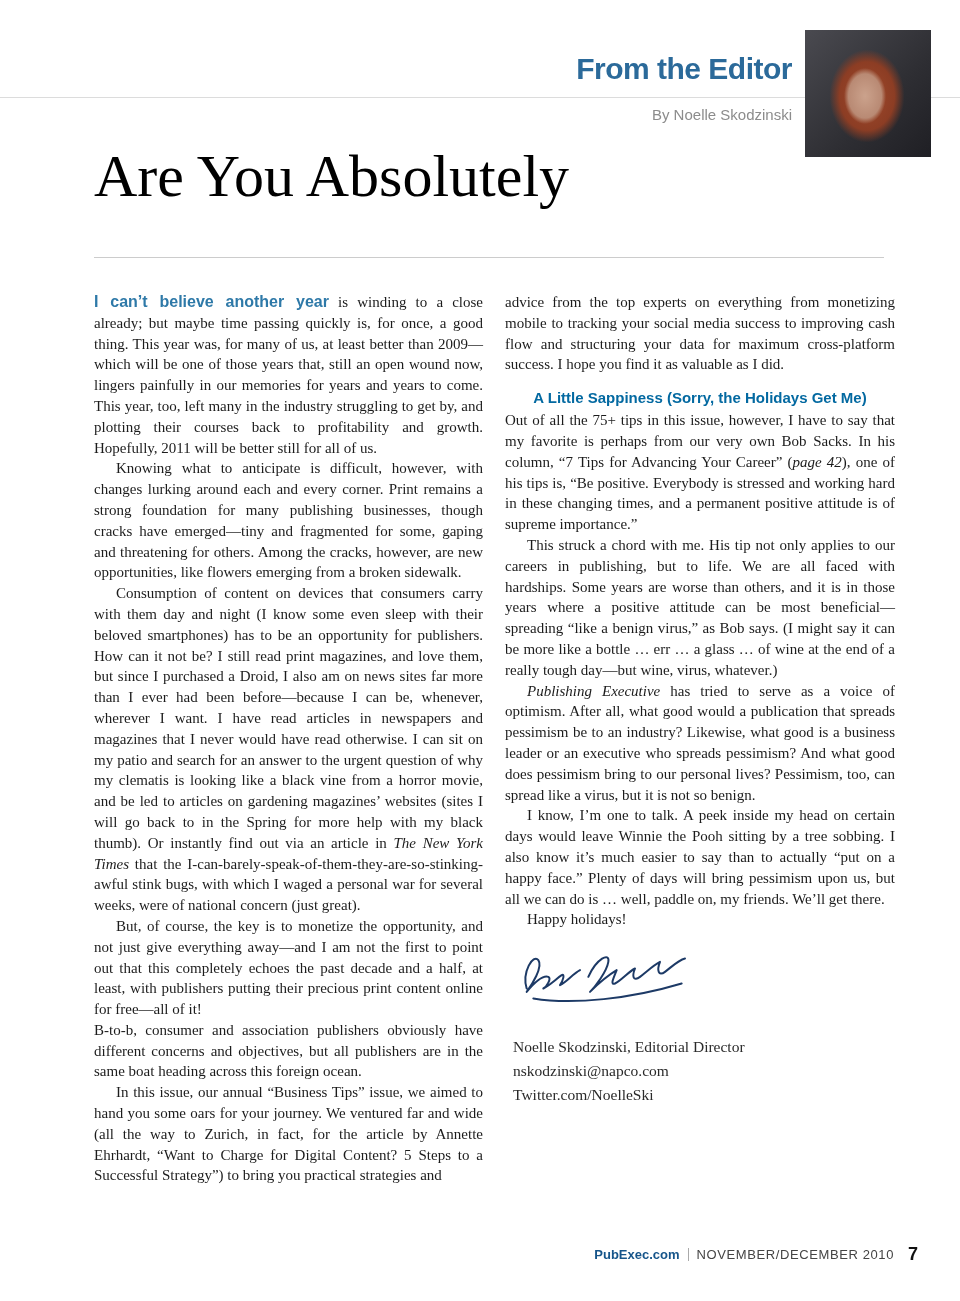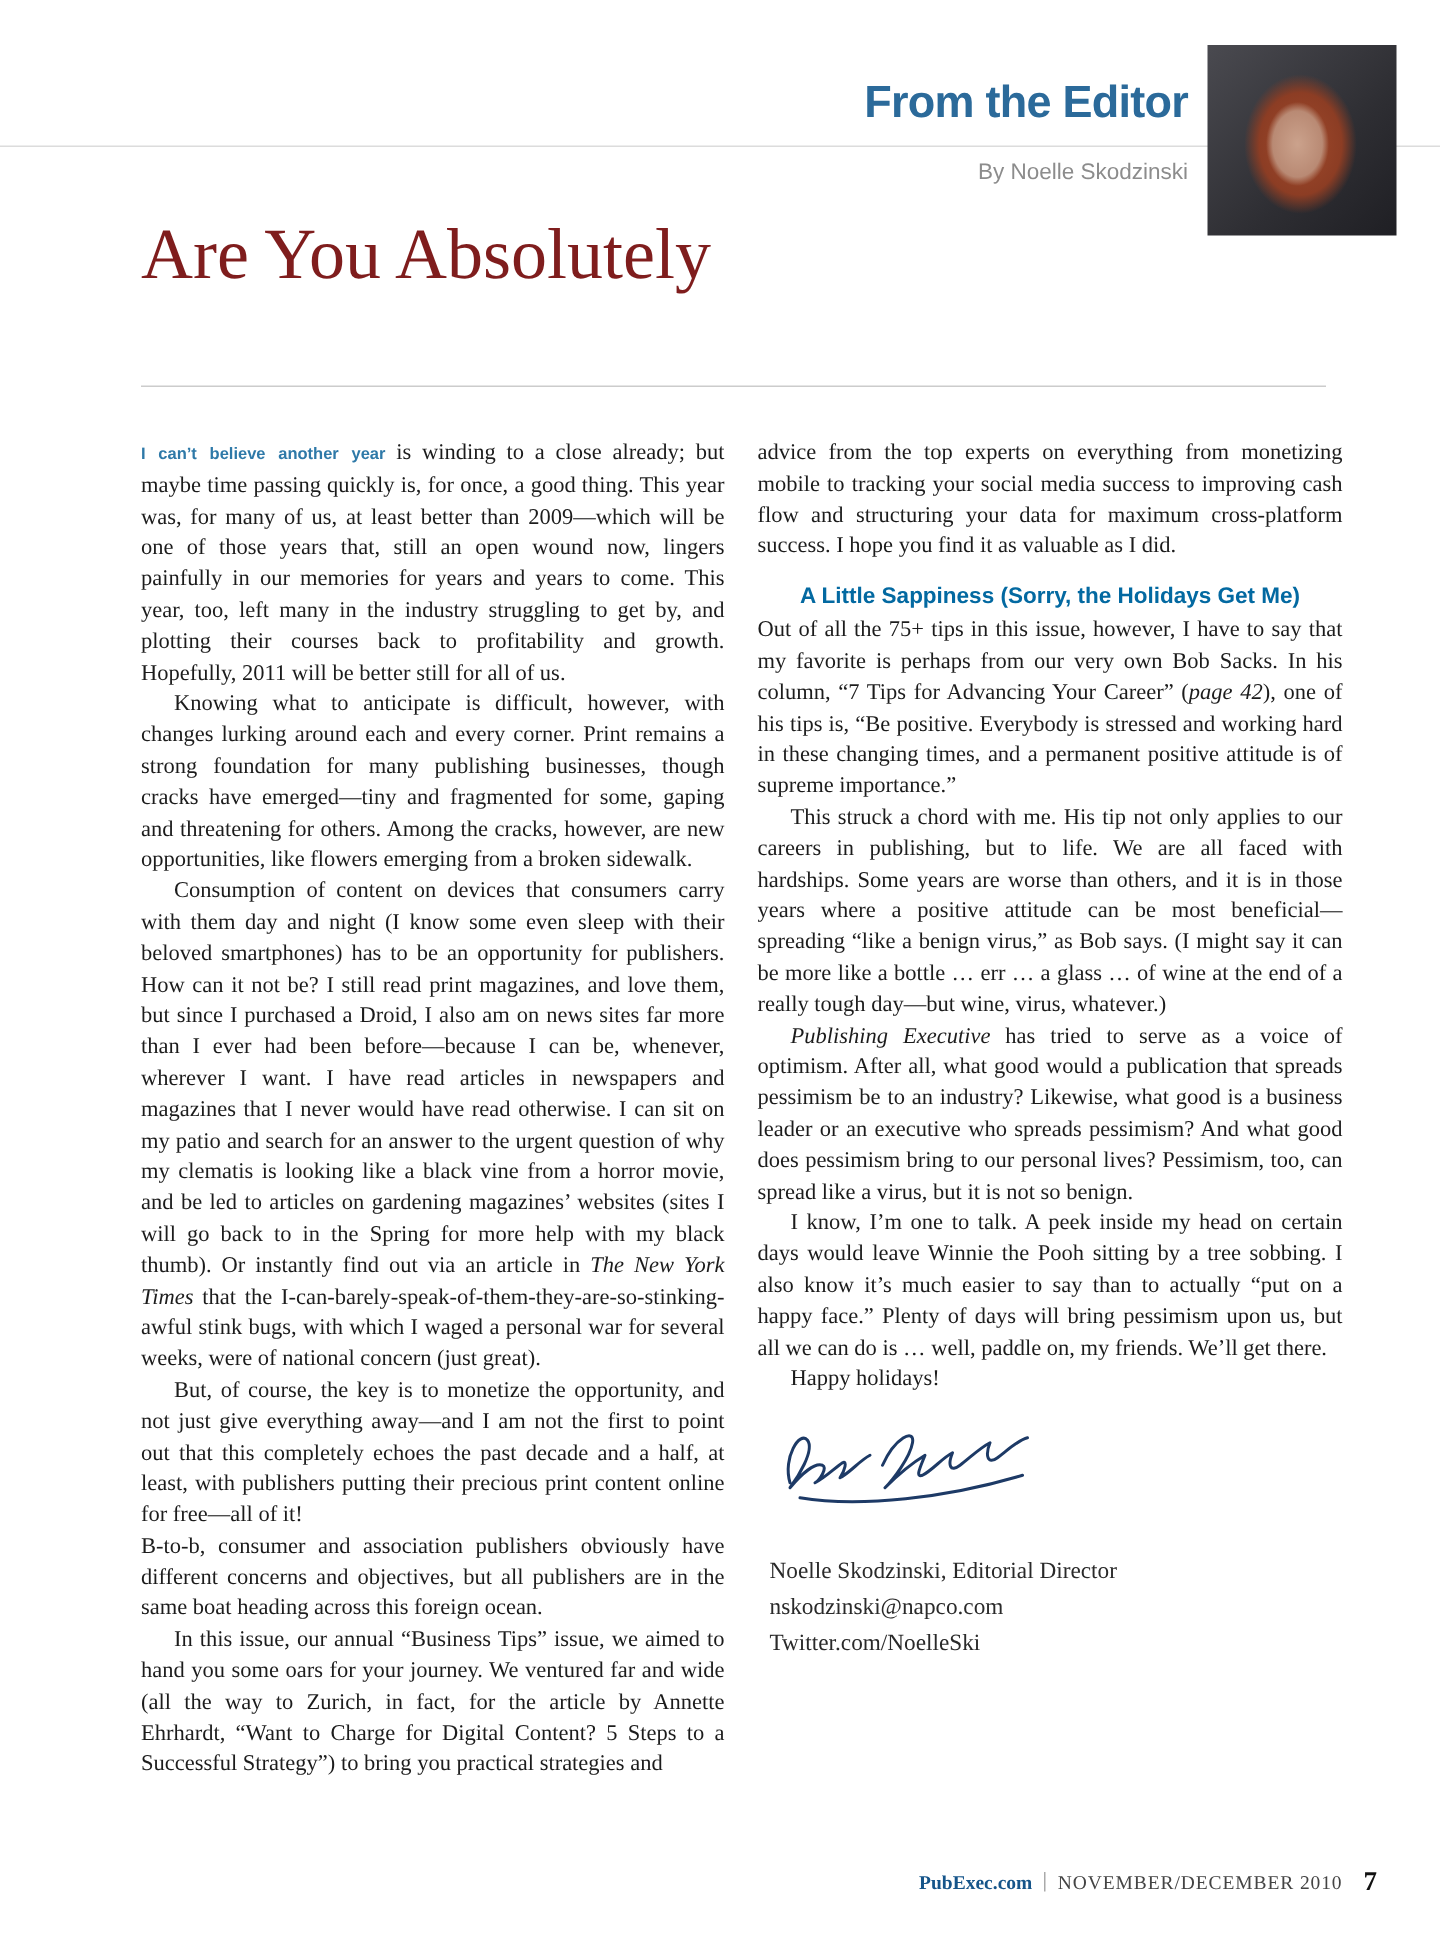--- a/index.html
+++ b/index.html
@@ -25,21 +25,21 @@
   .photo{
     position:absolute;left:805px;top:30px;width:126px;height:127px;
     background:
       radial-gradient(ellipse 30px 40px at 60px 66px, #cba28c 0%, #b98a74 55%, rgba(0,0,0,0) 70%),
       radial-gradient(ellipse 50px 62px at 62px 66px, #a14a2c 0%, #8c3d24 55%, rgba(0,0,0,0) 75%),
       linear-gradient(135deg,#4a4a50 0%,#2e2e33 60%,#1f1f24 100%);
   }
   .headline-1{
     position:absolute;left:94px;top:142px;margin:0;
     font-family:"Liberation Serif",serif;font-weight:400;
-    font-size:48px;color:#7f1d1d;letter-spacing:0;
+    font-size:60px;color:#000000;letter-spacing:0;
     z-index:1;
   }
   .headline-2{
     position:absolute;left:288px;top:168px;margin:0;
     font-family:"Liberation Serif",serif;font-weight:400;
     font-size:90px;color:#4e86ae;line-height:1;
     z-index:2;
   }
   .headline-rule{position:absolute;top:257px;left:94px;width:790px;height:1px;background:#cccccc;z-index:0;}
 
@@ -50,38 +50,38 @@
   .col{width:389px;}
   .col-right{width:390px;}
   .para{
     margin:0;
     font-size:15px;line-height:20.8px;
     text-align:justify;
   }
   .para.indent{text-indent:22px;}
   .lead-in{
     font-family:"Liberation Sans",sans-serif;font-weight:700;
-    color:#2e79a8;font-size:11px;word-spacing:2px;
+    color:#2e79a8;font-size:16px;word-spacing:2px;
   }
   .subhead{
     margin:14px 0 4px 0;
     font-family:"Liberation Sans",sans-serif;font-weight:700;
     font-size:15px;color:#0369a1;
     text-align:center;
   }
   .happy{margin-top:0;}
   .signature{margin:10px 0 2px 10px;}
   .signoff{
     margin-top:19px;padding-left:8px;
     font-size:15.5px;line-height:24px;color:#2a2a2a;
   }
   .footer{
     position:absolute;right:42px;bottom:36px;
     display:flex;align-items:center;
-    font-family:Liberation Serif, serif;
+    font-family:Liberation Sans, sans-serif;
   }
   .footer .site{font-weight:700;font-size:13px;color:#16558a;}
   .footer .fdiv{width:1px;height:13px;background:#aaaaaa;margin:0 8px;}
   .footer .issue{font-size:13px;letter-spacing:0.6px;color:#444444;}
   .footer .pageno{font-weight:700;font-size:18px;color:#111111;margin-left:14px;}
   em{font-style:italic;}
 </style>
 </head>
 <body>
 

